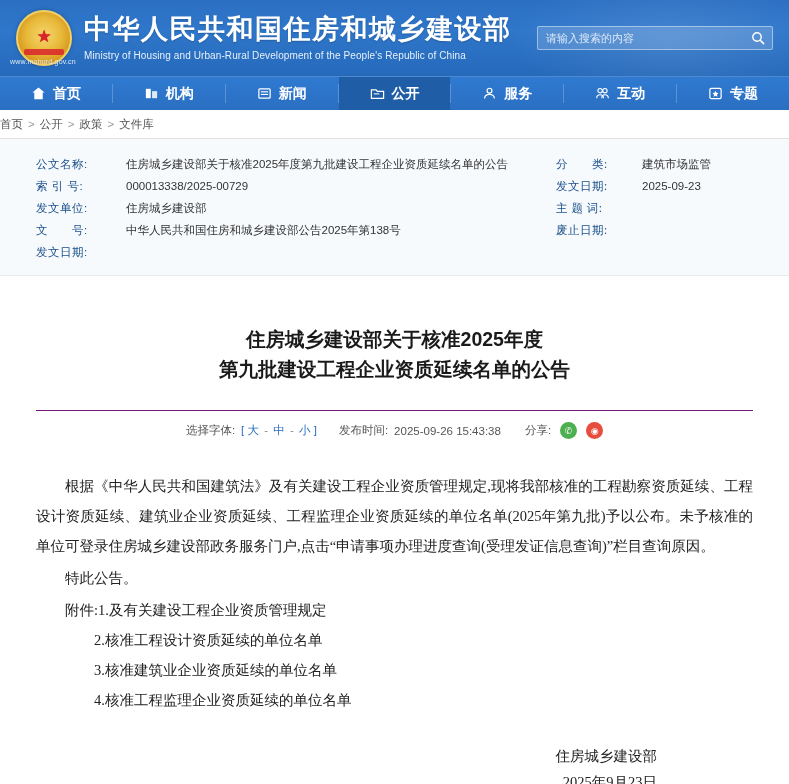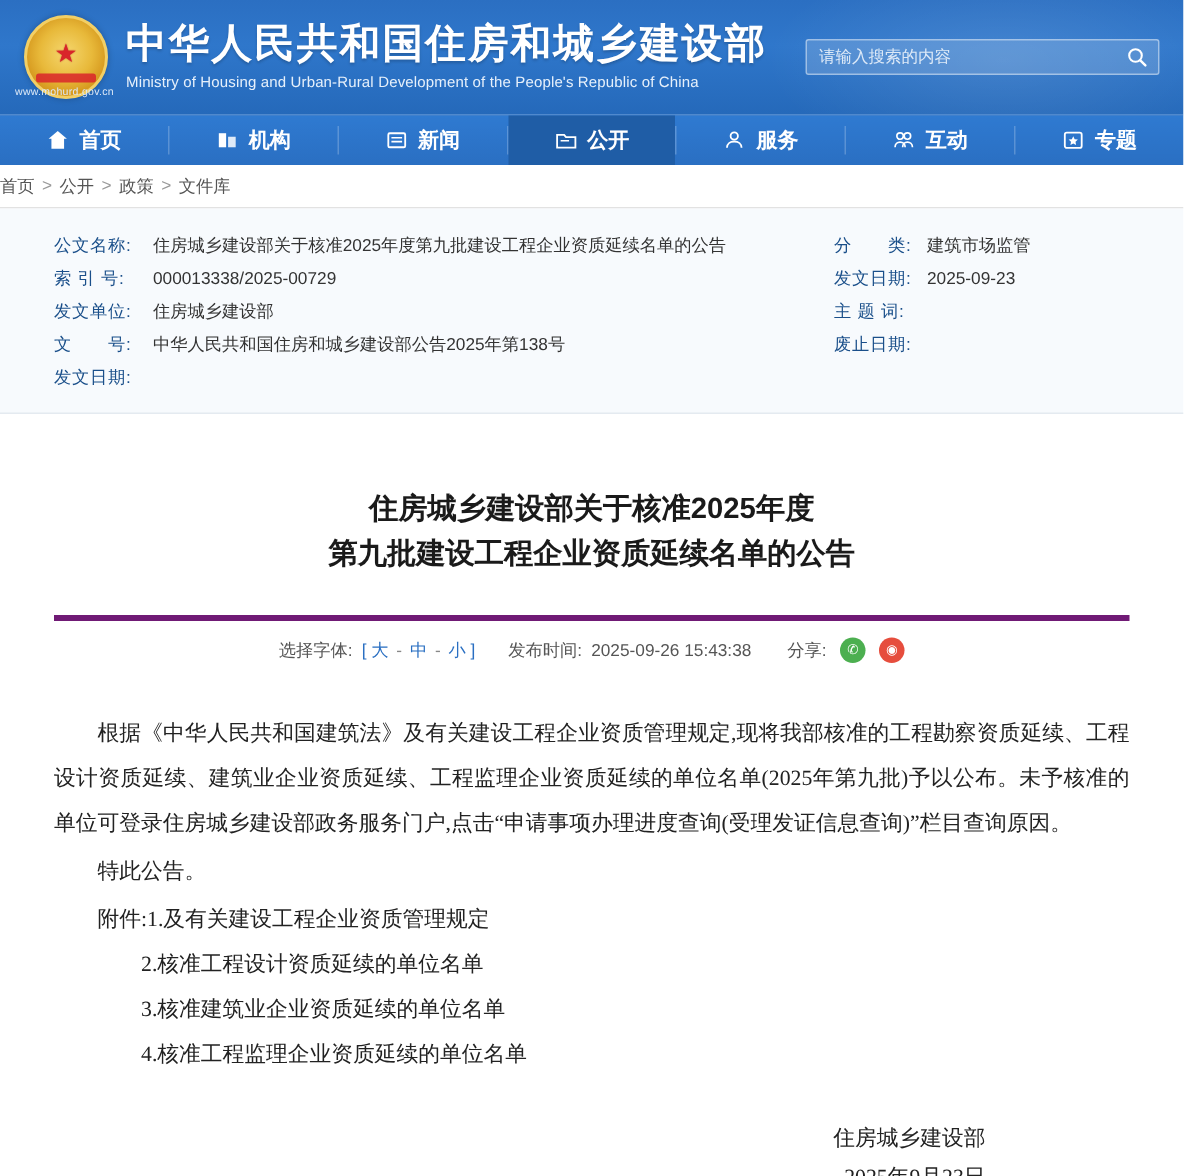--- a/index.html
+++ b/index.html
@@ -158,45 +158,46 @@
     display: flex;
   }
   .meta-col { }
   .meta-col.left { width: 520px; }
   .meta-col.right { flex: 1; }
   .meta-row {
     display: flex;
     font-size: 11.5px;
     line-height: 22px;
     color: #333;
+    gap: 24px;
   }
   .meta-label {
     color: #1a4f8a;
     width: 66px;
     flex: 0 0 66px;
     letter-spacing: .5px;
   }
-  .meta-col.right .meta-label { width: 62px; flex: 0 0 62px; }
+  .meta-col.right .meta-label { width: 62px; flex: 0 0 62px; font-family: Liberation Serif, serif; }
   .meta-value { color: #333; }
 
   
   .article { padding: 0 16px; }
   .art-title {
     text-align: center;
     font-family: Liberation Sans, sans-serif;
     font-size: 19.5px;
     font-weight: bold;
     color: #1a1a1a;
     line-height: 1.55;
     padding: 48px 70px 0 70px;
   }
   .art-toolbar {
     width: 717px;
     margin: 26px auto 0 auto;
-    border-top: 4px solid #701a75;
+    border-top: 1px solid #701a75;
     padding-top: 11px;
     display: flex;
     align-items: center;
     justify-content: center;
     font-size: 11.5px;
     color: #555;
     gap: 6px;
   }
   .font-sizes { color: #2a6fc2; }
   .font-sizes span { cursor: pointer; }

